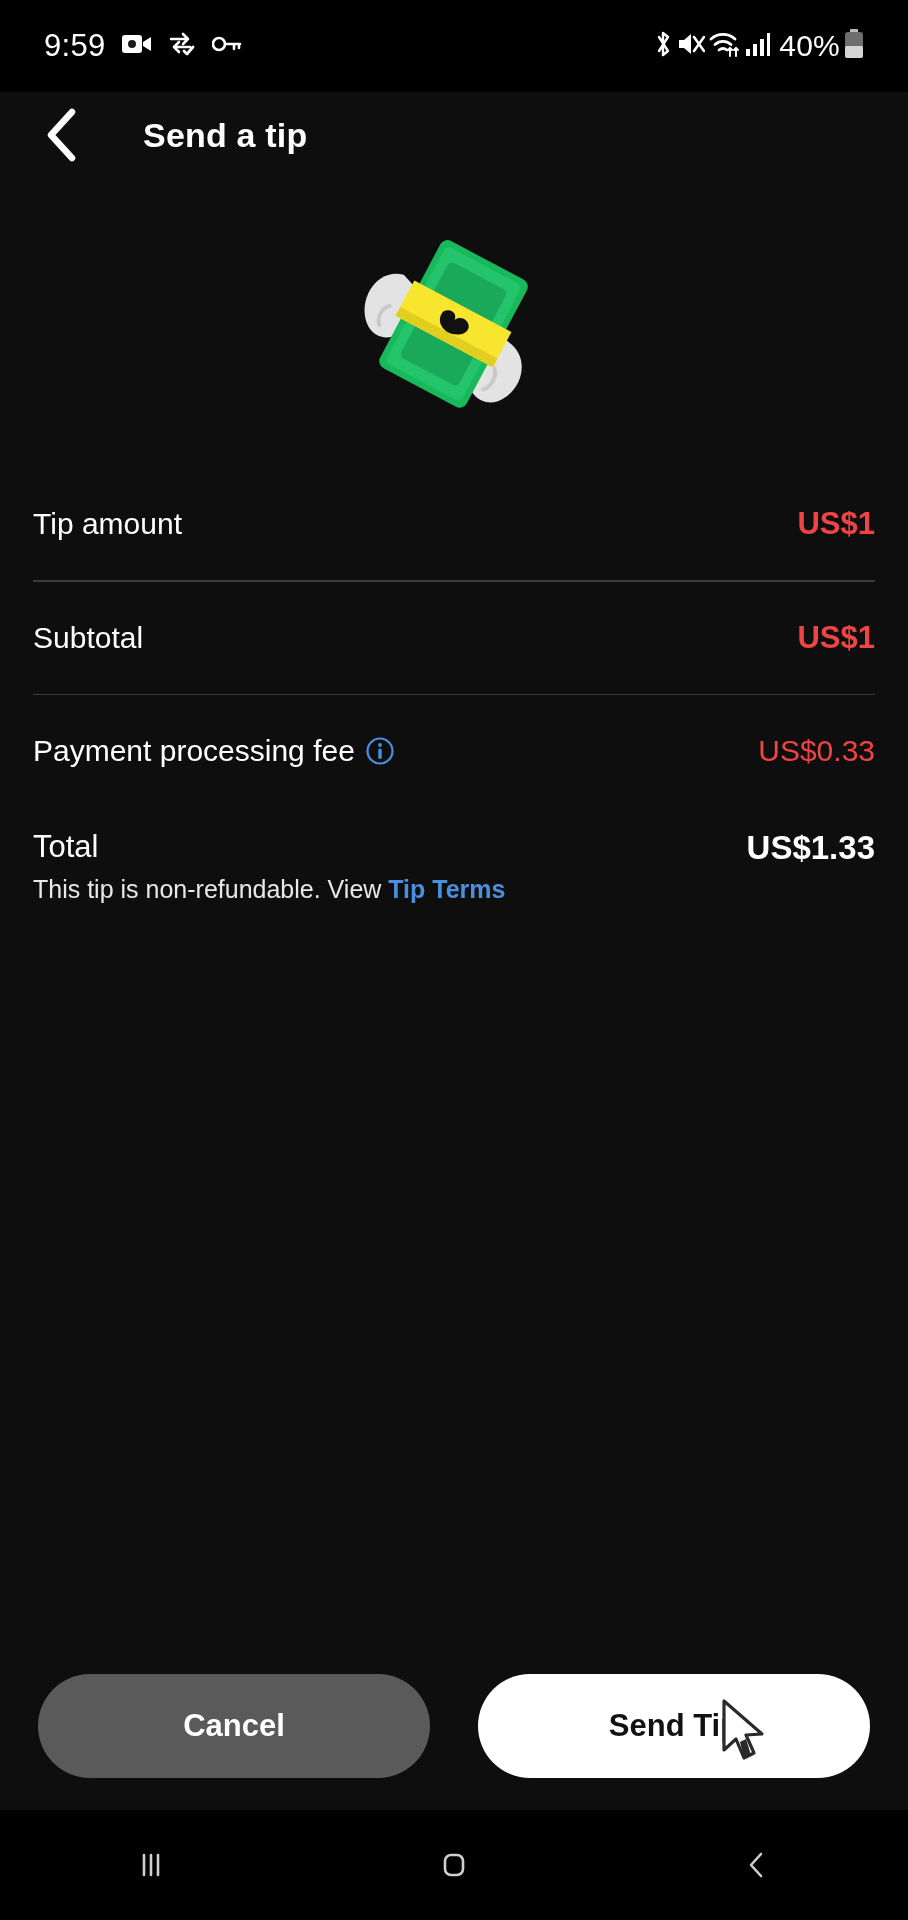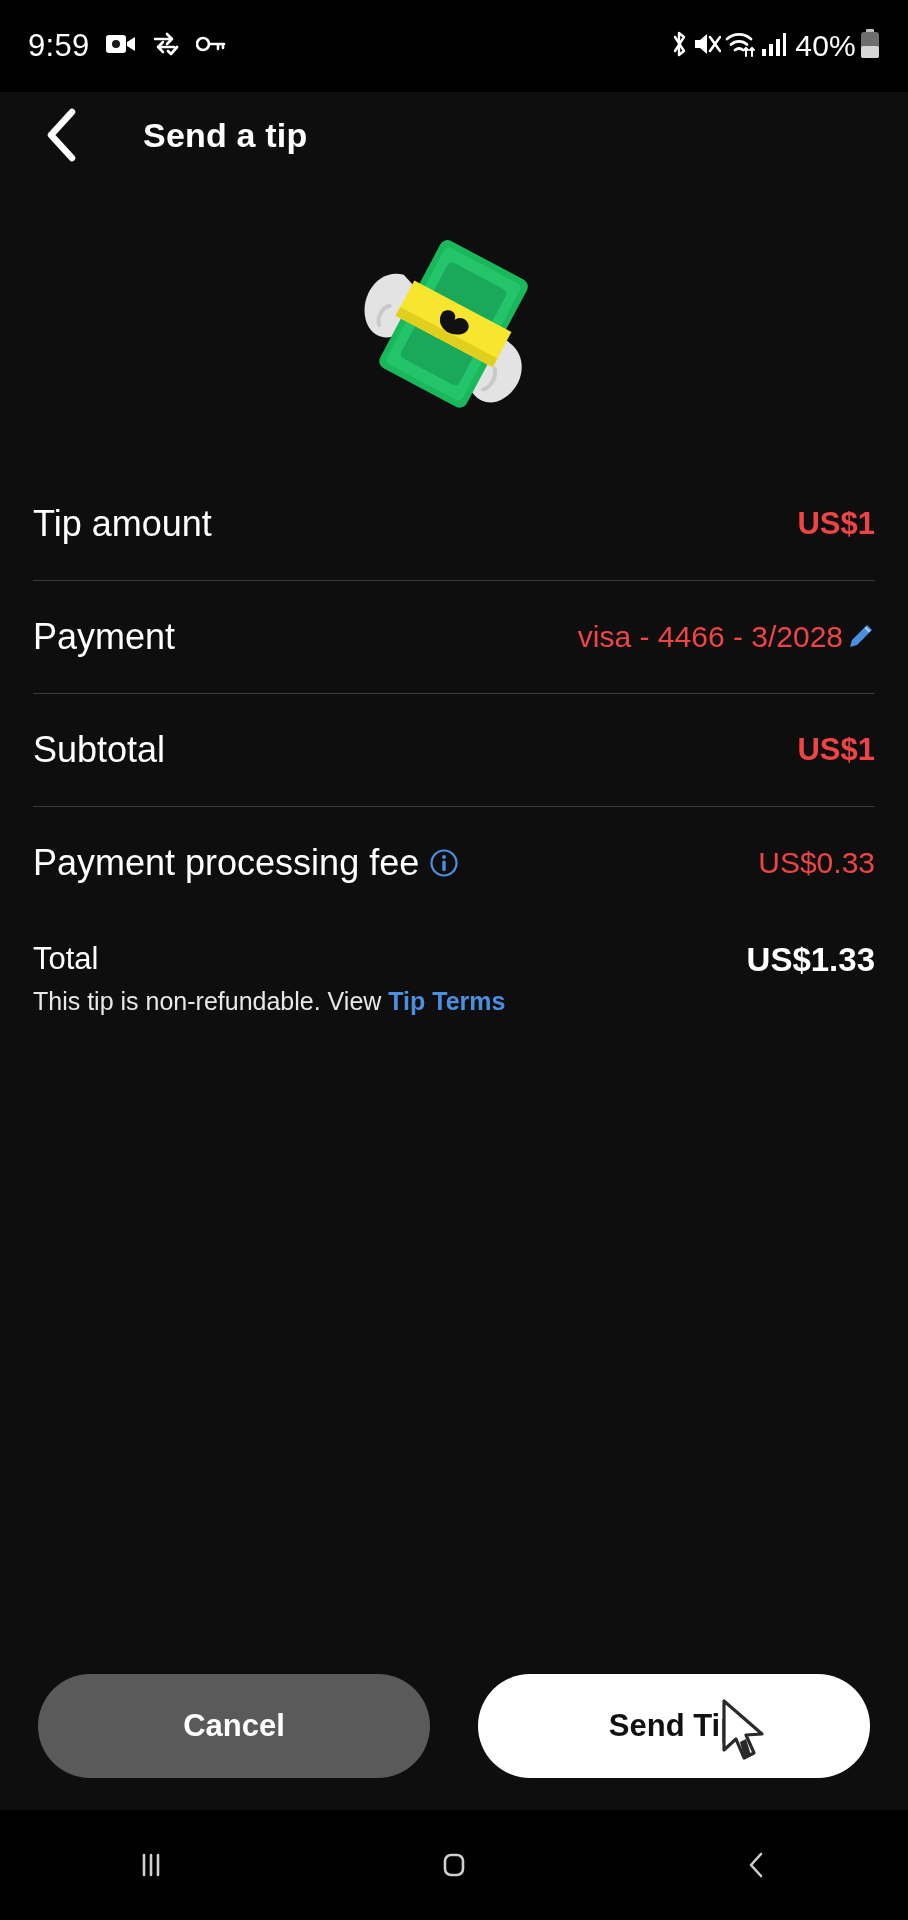--- a/index.html
+++ b/index.html
@@ -7,21 +7,21 @@
     width:908px; height:1920px;
     background:#000;
     font-family:"Liberation Sans", sans-serif;
     overflow:hidden;
   }
   .phone { position:relative; width:908px; height:1920px; background:#0e0e0e; }
 
   
   .statusbar {
     height:92px; background:#000; display:flex; align-items:center;
-    justify-content:space-between; padding:0 28px;
+    justify-content:space-between; padding:0 44px;
   }
   .sb-left  { display:flex; align-items:center; gap:16px; }
   .sb-right { display:flex; align-items:center; gap:4px; }
   .sb-time  { color:#fff; font-size:31px; letter-spacing:.3px; }
   .sb-batt-text { color:#fff; font-size:30px; letter-spacing:.2px; margin-left:4px;}
   .ic { display:block; }
 
   
   .header { height:86px; display:flex; align-items:center; padding:0 36px; }
   .back-btn {
@@ -36,21 +36,21 @@
   .hero { height:290px; display:flex; align-items:center; justify-content:center; }
   .hero svg { display:block; }
 
   
   .content { padding:0 33px; }
   .row {
     display:flex; align-items:center; justify-content:flex-end;
     height:112px; position:relative;
   }
   .row .label {
-    color:#fff; font-size:36px; flex:1; display:flex; align-items:center; gap:10px;
+    color:#fff; font-size:30px; flex:1; display:flex; align-items:center; gap:10px;
   }
   .row .value { color:#ef4444; font-size:30px; white-space:nowrap; }
   .row .value.bold { font-weight:bold; font-size:31px; }
   .divider { height:1px; background:#3a3a3a; }
 
   .pencil { margin-left:2px; display:flex; align-items:center; }
   .info-icon { display:inline-flex; align-items:center; }
 
   
   .total-block { padding-top:22px; }
@@ -189,30 +189,20 @@
   </div>
 
   <div class="content">
 
     <div class="row">
       <div class="label">Tip amount</div>
       <div class="value bold">US$1</div>
     </div>
     <div class="divider"></div>
 
-    <div class="row">
-      <div class="label">Payment</div>
-      <div class="value">visa - 4466 - 3/2028</div>
-      <span class="pencil">
-        <svg width="30" height="30" viewBox="0 0 30 30">
-          <path d="M22 3 L27 8 L12 23 L5 25 L7 18 Z" fill="#4a8fe0"></path>
-          <path d="M21 6 L24 9" stroke="#a8caf0" stroke-width="2.4" stroke-linecap="round"></path>
-        </svg>
-      </span>
-    </div>
     <div class="divider"></div>
 
     <div class="row">
       <div class="label">Subtotal</div>
       <div class="value bold">US$1</div>
     </div>
     <div class="divider"></div>
 
     <div class="row">
       <div class="label">

